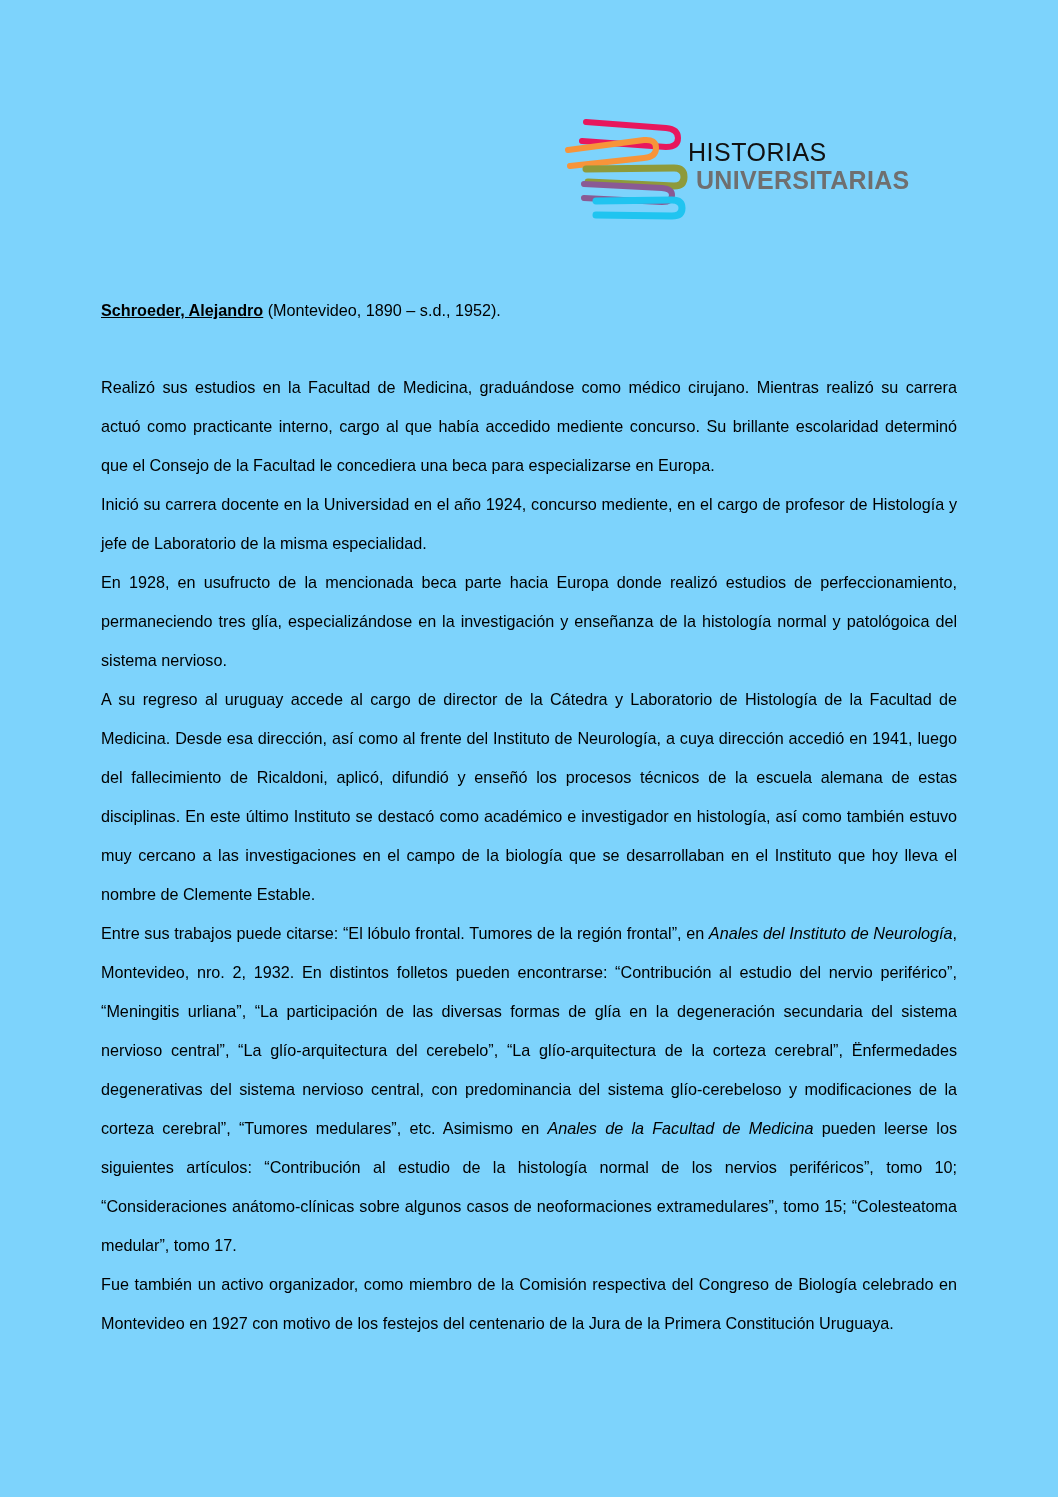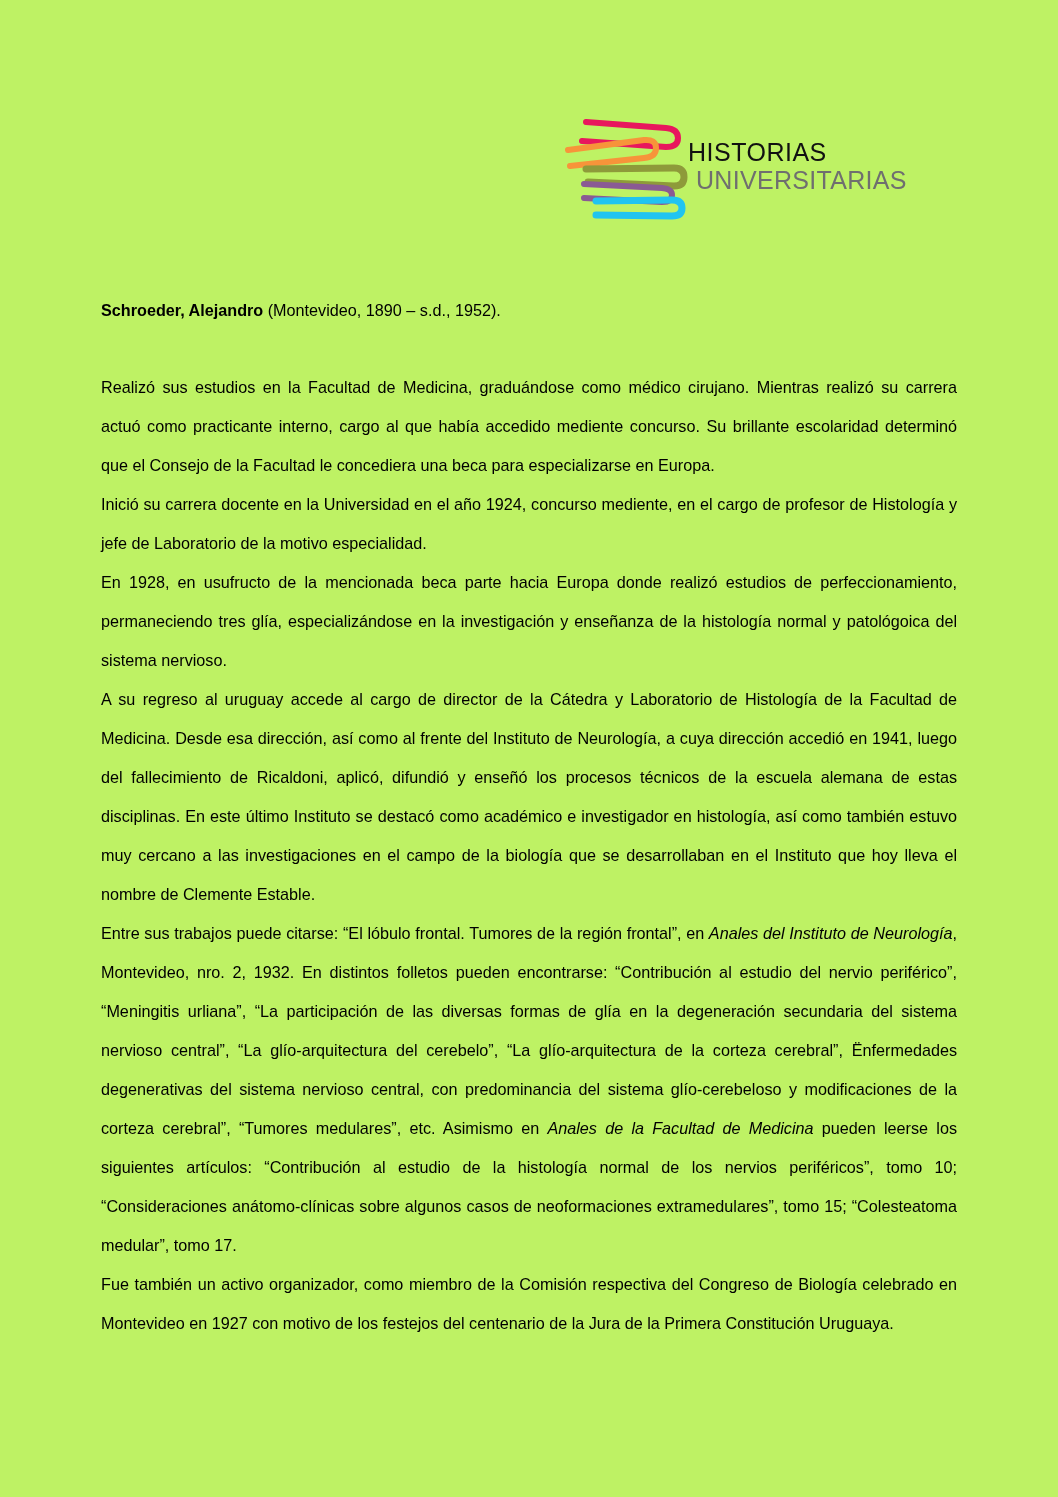--- a/index.html
+++ b/index.html
@@ -1,43 +1,43 @@
 <!DOCTYPE html>
 <html><head>
   <meta charset="utf-8">
   <style>
     html, body { margin: 0; padding: 0; background: #ffffff; }
     body { width: 1058px; height: 1497px; position: relative; overflow: hidden; }
-    .page { position: absolute; left: 0; top: 0; width: 1058px; height: 1497px; background: #bef264; }
+    .page { position: absolute; left: 0; top: 0; width: 1058px; height: 1497px; background: #7dd3fc; }
 
     
     .logo { position: absolute; left: 562px; top: 116px; width: 380px; height: 104px; }
     .logo svg { position: absolute; left: 0; top: 0; }
     .logo-word1 {
       position: absolute; left: 126px; top: 24px;
       font-family: "Liberation Sans", sans-serif; font-size: 25px; color: #111111;
       letter-spacing: 0.5px; line-height: 1;
     }
     .logo-word2 {
       position: absolute; left: 134px; top: 52px;
-      font-family: "Liberation Sans", sans-serif; font-weight: normal; font-size: 25px; color: #6f6f6f;
+      font-family: "Liberation Sans", sans-serif; font-weight: bold; font-size: 25px; color: #6f6f6f;
       letter-spacing: 0.3px; line-height: 1;
     }
 
     
     .text {
       font-family: "Liberation Sans", sans-serif;
       font-size: 16.2px;
       color: #000;
     }
     .heading {
       position: absolute; left: 101px; top: 299px; width: 860px;
       line-height: 22px;
     }
-    .heading .name { font-weight: bold; }
+    .heading .name { font-weight: bold; text-decoration: underline; }
     .body {
       position: absolute; left: 101px; top: 368px; width: 856px;
       line-height: 39px; text-align: justify;
     }
     .body p { margin: 0; }
     .body em { font-style: italic; margin-top: 20px; }
   </style>
 </head>
 <body>
 
@@ -59,20 +59,20 @@
     <div class="logo-word1">HISTORIAS</div>
     <div class="logo-word2">UNIVERSITARIAS</div>
   </div>
 
   <div class="text heading">
     <span class="name">Schroeder, Alejandro</span><span> (Montevideo, 1890 – s.d., 1952).</span>
   </div>
 
   <div class="text body">
     <p>Realizó sus estudios en la Facultad de Medicina, graduándose como médico cirujano. Mientras realizó su carrera actuó como practicante interno, cargo al que había accedido mediente concurso. Su brillante escolaridad determinó que el Consejo de la Facultad le concediera una beca para especializarse en Europa.</p>
-    <p>Inició su carrera docente en la Universidad en el año 1924, concurso mediente, en el cargo de profesor de Histología y jefe de Laboratorio de la motivo especialidad.</p>
+    <p>Inició su carrera docente en la Universidad en el año 1924, concurso mediente, en el cargo de profesor de Histología y jefe de Laboratorio de la misma especialidad.</p>
     <p>En 1928, en usufructo de la mencionada beca parte hacia Europa donde realizó estudios de perfeccionamiento, permaneciendo tres glía, especializándose en la investigación y enseñanza de la histología normal y patológoica del sistema nervioso.</p>
     <p>A su regreso al uruguay accede al cargo de director de la Cátedra y Laboratorio de Histología de la Facultad de Medicina. Desde esa dirección, así como al frente del Instituto de Neurología, a cuya dirección accedió en 1941, luego del fallecimiento de Ricaldoni, aplicó, difundió y enseñó los procesos técnicos de la escuela alemana de estas disciplinas. En este último Instituto se destacó como académico e investigador en histología, así como también estuvo muy cercano a las investigaciones en el campo de la biología que se desarrollaban en el Instituto que hoy lleva el nombre de Clemente Estable.</p>
     <p><span>Entre sus trabajos puede citarse: “El lóbulo frontal. Tumores de la región frontal”, en </span><em>Anales del Instituto de Neurología</em><span>, Montevideo, nro. 2, 1932. En distintos folletos pueden encontrarse: “Contribución al estudio del nervio periférico”, “Meningitis urliana”, “La participación de las diversas formas de glía en la degeneración secundaria del sistema nervioso central”, “La glío-arquitectura del cerebelo”, “La glío-arquitectura de la corteza cerebral”, Ënfermedades degenerativas del sistema nervioso central, con predominancia del sistema glío-cerebeloso y modificaciones de la corteza cerebral”, “Tumores medulares”, etc. Asimismo en </span><em>Anales de la Facultad de Medicina</em><span> pueden leerse los siguientes artículos: “Contribución al estudio de la histología normal de los nervios periféricos”, tomo 10; “Consideraciones anátomo-clínicas sobre algunos casos de neoformaciones extramedulares”, tomo 15; “Colesteatoma medular”, tomo 17.</span></p>
     <p>Fue también un activo organizador, como miembro de la Comisión respectiva del Congreso de Biología celebrado en Montevideo en 1927 con motivo de los festejos del centenario de la Jura de la Primera Constitución Uruguaya.</p>
   </div>
 
 </div>
 
 </body></html>

